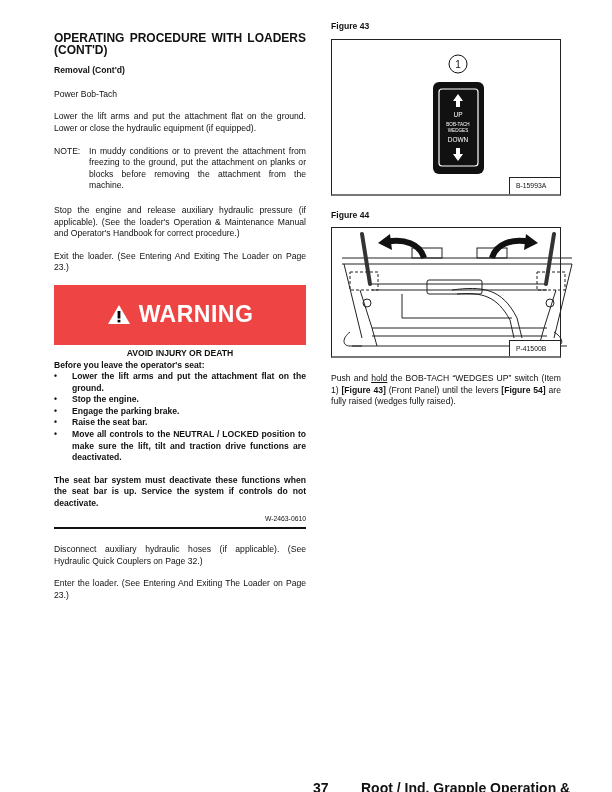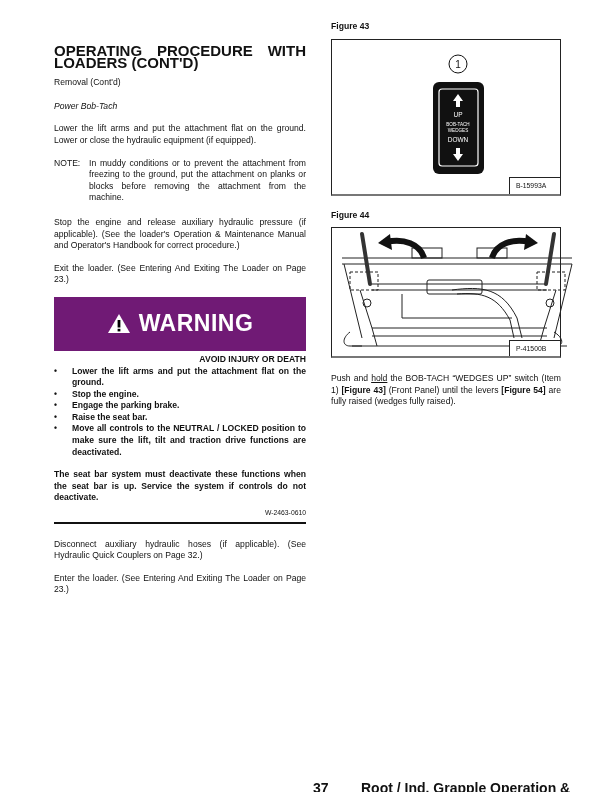--- a/index.html
+++ b/index.html
@@ -2,32 +2,32 @@
 <html><head>
 <meta charset="utf-8">
 <style>
   html, body { margin: 0; padding: 0; background: #ffffff; }
   body { width: 612px; height: 792px; position: relative; overflow: hidden;
          font-family: "Liberation Sans", sans-serif; color: #111; }
   .col { position: absolute; font-size: 8.6px; line-height: 11.6px; }
   .left { left: 54px; top: 33px; width: 252px; }
   .right { left: 331px; top: 21px; width: 230px; }
   .just { text-align: justify; }
-  .h1 { font-weight: bold; font-size: 15px; margin: 12px 0 9px 0; }
-  .h2 { font-weight: normal; margin: 0 0 12px 0; }
-  .h3 { font-style: italic; margin: 0 0 11px 0; }
+  .h1 { font-weight: bold; font-size: 12px; margin: 0 0 9px 0; }
+  .h2 { font-weight: bold; margin: 0 0 12px 0; }
+  .h3 { margin: 0 0 11px 0; }
   p { margin: 0 0 11px 0; }
   .note { display: flex; font-weight: normal; margin: 0 0 13px 0; }
   .note .lbl { width: 35px; flex: none; }
   .note .txt { flex: 1; text-align: justify; }
-  .warn-box { background: #701a75; color: #fff; height: 54px; display: flex;
+  .warn-box { background: #ef4444; color: #fff; height: 60px; display: flex;
               align-items: center; justify-content: center; margin: 8px 0 3px 0; }
   .warn-box .w-title { font-weight: bold; font-size: 23px; letter-spacing: 0.5px; }
   .warn-box svg { margin-right: 8px; }
-  .warn-sub { text-align: right; font-weight: bold; margin: 0; }
+  .warn-sub { text-align: center; font-weight: bold; margin: 0; }
   .warn-lead { font-weight: bold; margin: 0; }
   ul.bul { list-style: none; padding: 0; margin: 0 0 11px 0; font-weight: bold; }
   ul.bul li { display: flex; }
   ul.bul li .dot { width: 18px; flex: none; }
   ul.bul li .t { flex: 1; text-align: justify; }
   .warn-foot { font-weight: bold; text-align: justify; margin: 0; }
   .warn-code { text-align: right; font-size: 6.8px; margin: 3px 0 0 0; }
   .rule { border-top: 2px solid #111; margin: 3px 0 15px 0; }
   .figlabel { font-weight: bold; margin: 0 0 6px 0; }
   .figbox { position: relative; border: 1px solid #222; border-bottom: 2px solid #777; border-right: 1px solid #222; background: #fff; }
@@ -58,20 +58,21 @@
 
   <div class="warn-box">
     <svg width="24" height="21" viewBox="0 0 24 21">
       <polygon points="12,1 23,20 1,20" fill="#fff"></polygon>
       <rect x="10.6" y="7" width="2.8" height="7.5" fill="#000"></rect>
       <rect x="10.6" y="15.8" width="2.8" height="2.6" fill="#000"></rect>
     </svg>
     <span class="w-title">WARNING</span>
   </div>
   <div class="warn-sub">AVOID INJURY OR DEATH</div>
+  <div class="warn-lead">Before you leave the operator's seat:</div>
   <ul class="bul">
     <li>
         <span class="dot">•</span>
         <span class="t">Lower the lift arms and put the attachment flat on the ground.</span>
       </li>
     <li>
         <span class="dot">•</span>
         <span class="t">Stop the engine.</span>
       </li>
     <li>

